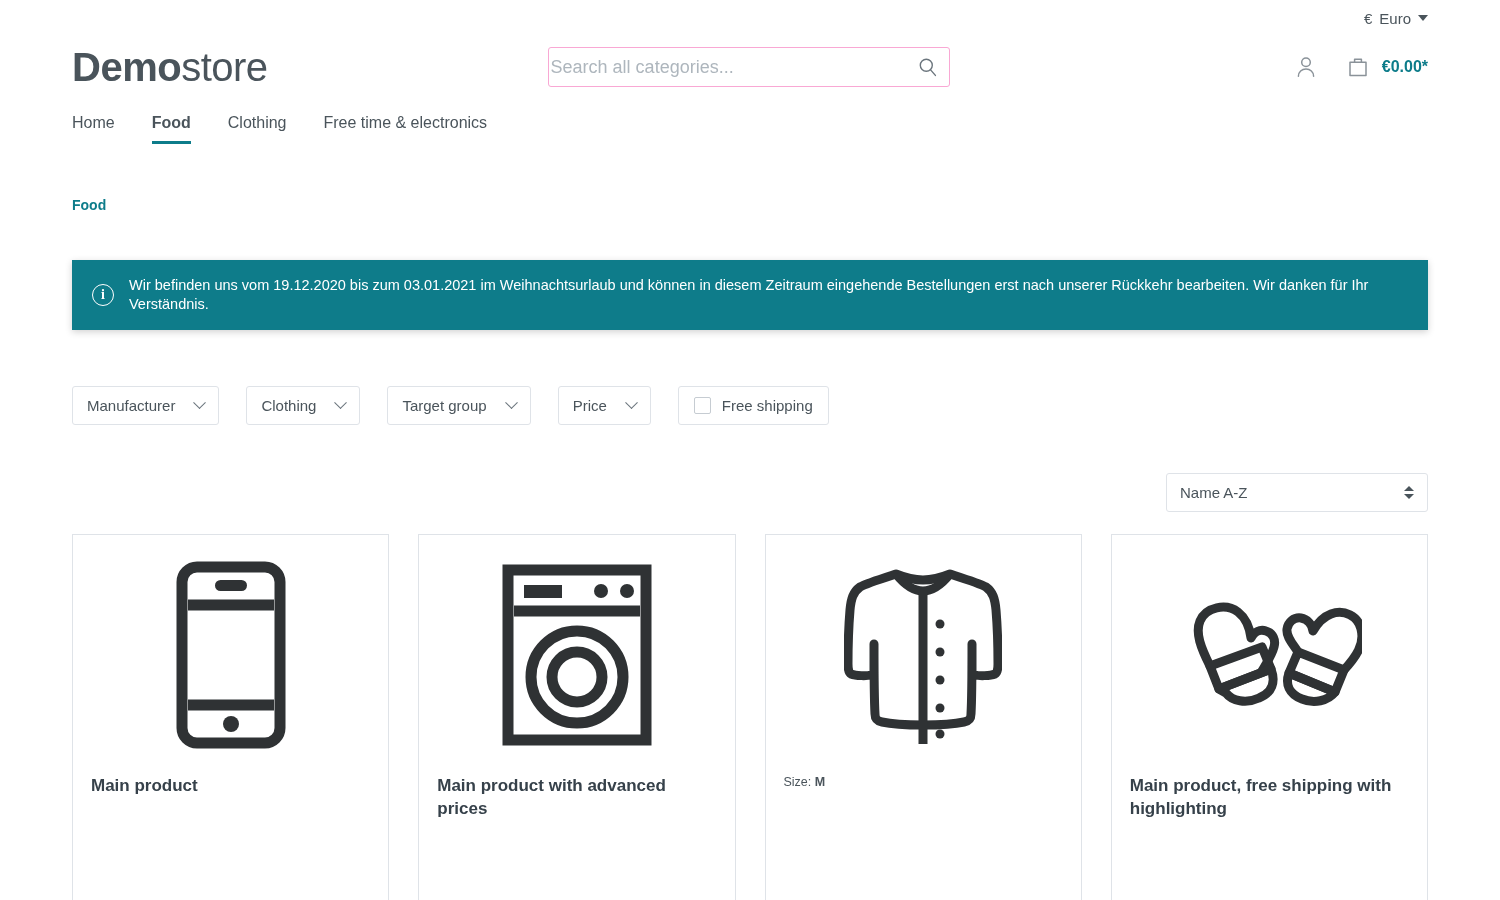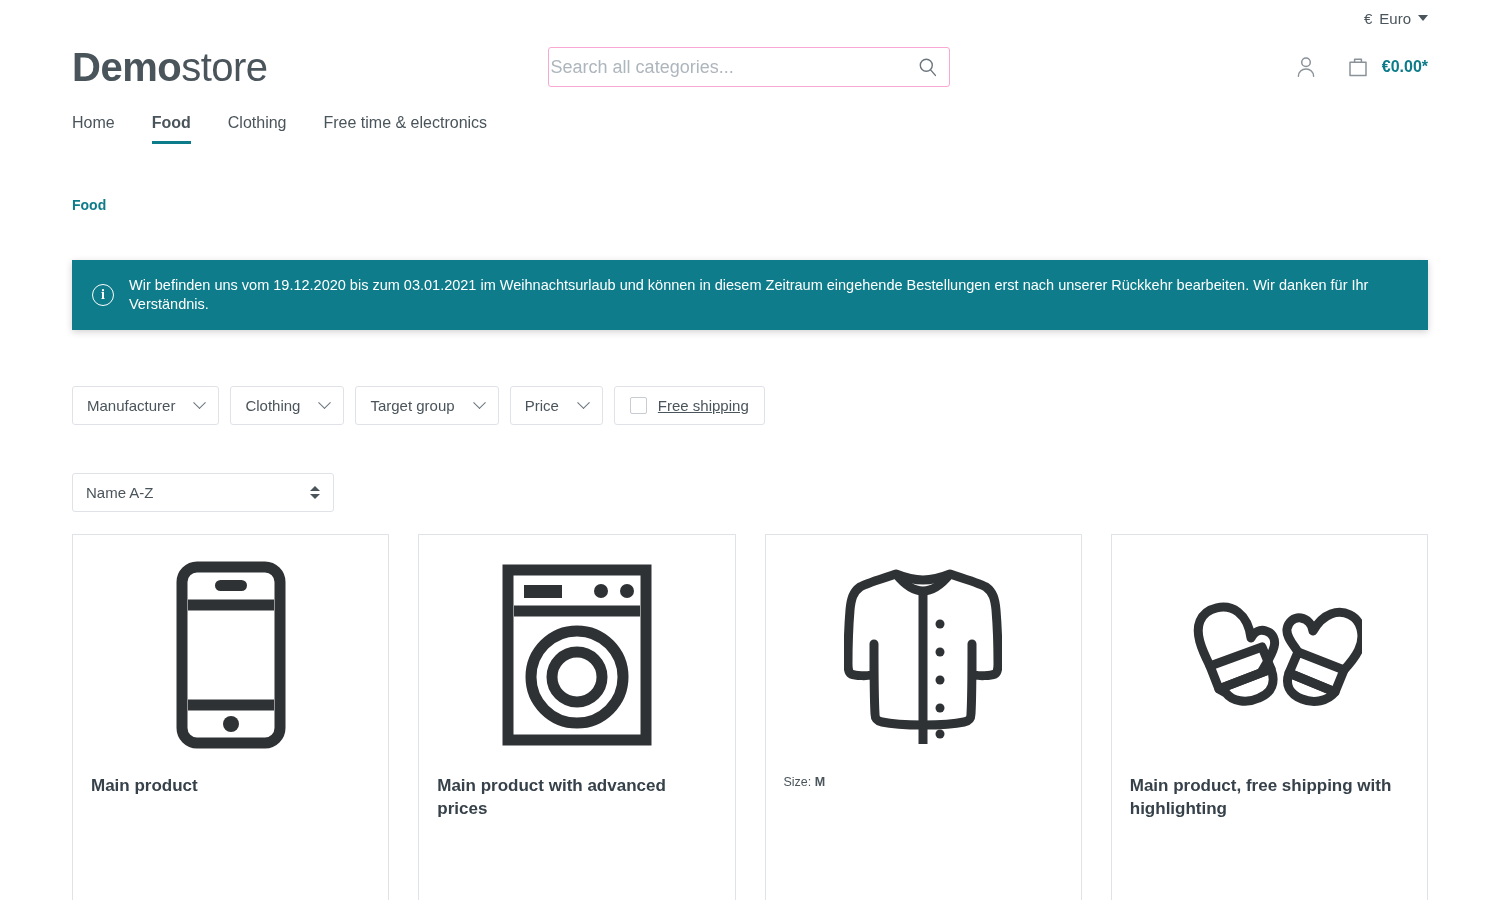--- a/index.html
+++ b/index.html
@@ -162,21 +162,21 @@
     display: flex; align-items: center; justify-content: center;
     font-size: 14px; font-weight: 700;
     font-family: "Liberation Serif", serif;
     line-height: 1;
   }
 
   
   .filters {
     display: flex;
     align-items: flex-start;
-    gap: 11px;
+    gap: 27px;
     padding: 56px 72px 0 72px;
   }
   .filter-btn {
     height: 39px;
     border: 1px solid #dfe3e8;
     border-radius: 3px;
     background: #fff;
     display: inline-flex;
     align-items: center;
     gap: 20px;
@@ -199,33 +199,33 @@
     border: 1px solid #dfe3e8;
     border-radius: 3px;
     background: #fff;
     display: inline-flex;
     align-items: center;
     gap: 11px;
     padding: 16px 15px;
     font-size: 15px;
     cursor: pointer;
     white-space: nowrap;
-    text-decoration: underline;
   }
   .box {
     width: 17px; height: 17px;
     border: 1px solid #c6ccd2;
     border-radius: 2px;
     background: #fff;
     flex: 0 0 auto;
   }
 
   
   .sortrow {
     display: flex;
+    justify-content: flex-end;
     padding: 48px 72px 0 72px;
   }
   .sort-select {
     width: 262px;
     height: 39px;
     border: 1px solid #dfe3e8;
     border-radius: 3px;
     background: #fff;
     display: flex;
     align-items: center;

